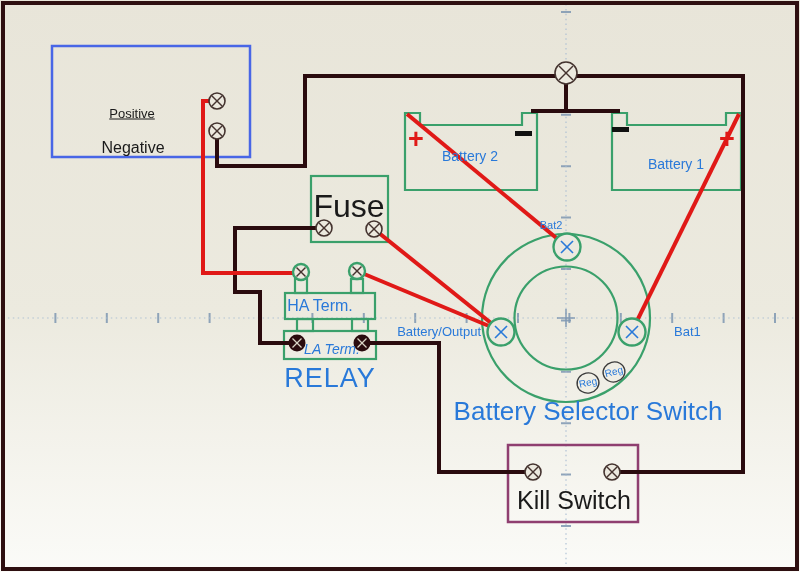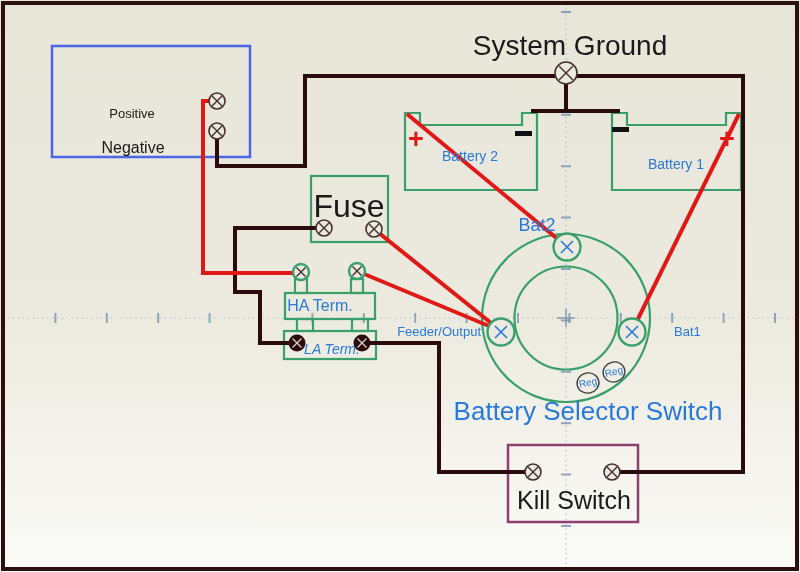--- a/index.html
+++ b/index.html
@@ -158,38 +158,38 @@
     <g>
       <circle class="term" cx="612" cy="472" r="8"></circle>
       <line class="tx" x1="607" y1="467" x2="617" y2="477"></line>
         <line class="tx" x1="607" y1="477" x2="617" y2="467"></line>
     </g>
 
     <ellipse class="reg-circ" cx="588" cy="383" rx="11" ry="10" transform="rotate(-12 588 383)"></ellipse>
     <ellipse class="reg-circ" cx="614" cy="372" rx="11" ry="10" transform="rotate(-14 614 372)"></ellipse>
   </svg>
 
-  <div class="lbl" style="left:570px; top:46px; font-size:28px;">System Ground</div>
 
-  <div class="lbl" style="left:132px; top:113px; font-size:13px;">Positive</div>
+  <div class="lbl" style="left:132px; top:113px; font-size:13px;text-decoration:underline;">Positive</div>
   <div class="lbl" style="left:133px; top:148px; font-size:16px;">Negative</div>
 
   <div class="lbl" style="left:349px; top:206px; font-size:32px;">Fuse</div>
 
   <div class="lbl blue" style="left:470px; top:156px; font-size:14px;">Battery 2</div>
   <div class="lbl blue" style="left:676px; top:164px; font-size:14px;">Battery 1</div>
   <div class="lbl red" style="left:416px; top:139px; font-size:27px;">+</div>
   <div class="lbl red" style="left:727px; top:139px; font-size:27px;">+</div>
 
   <div class="lbl blue" style="left:320px; top:306px; font-size:16px;">HA Term.</div>
   <div class="lbl blue" style="left:332px; top:349px; font-size:14px;font-style:italic;">LA Term.</div>
+  <div class="lbl blue" style="left:330px; top:378px; font-size:27px; letter-spacing:1px;">RELAY</div>
 
-  <div class="lbl blue" style="left:537px; top:225px; font-size:18px;">Bat2</div>
+  <div class="lbl blue" style="left:551px; top:225px; font-size:11px;">Bat2</div>
   <div class="lbl blue l-anchor" style="left:651px; top:331px; font-size:13px;">Bat1</div>
-  <div class="lbl blue r-anchor" style="left:481px; top:331px; font-size:13px;">Feeder/Output</div>
+  <div class="lbl blue r-anchor" style="left:481px; top:331px; font-size:13px;">Battery/Output</div>
   <div class="lbl blue" style="left:588px; top:383px; font-size:10px; transform:translate(-50%,-50%) rotate(-12deg);">Reg</div>
   <div class="lbl blue" style="left:614px; top:372px; font-size:10px; transform:translate(-50%,-50%) rotate(-14deg);">Reg</div>
   <div class="lbl" style="left:574px; top:500px; font-size:25px;">Kill Switch</div>
 
   <div class="lbl blue" style="left:588px; top:411px; font-size:26px;">Battery Selector Switch</div>
 
   <div class="frame"></div>
 </div>
 
 </body></html>

